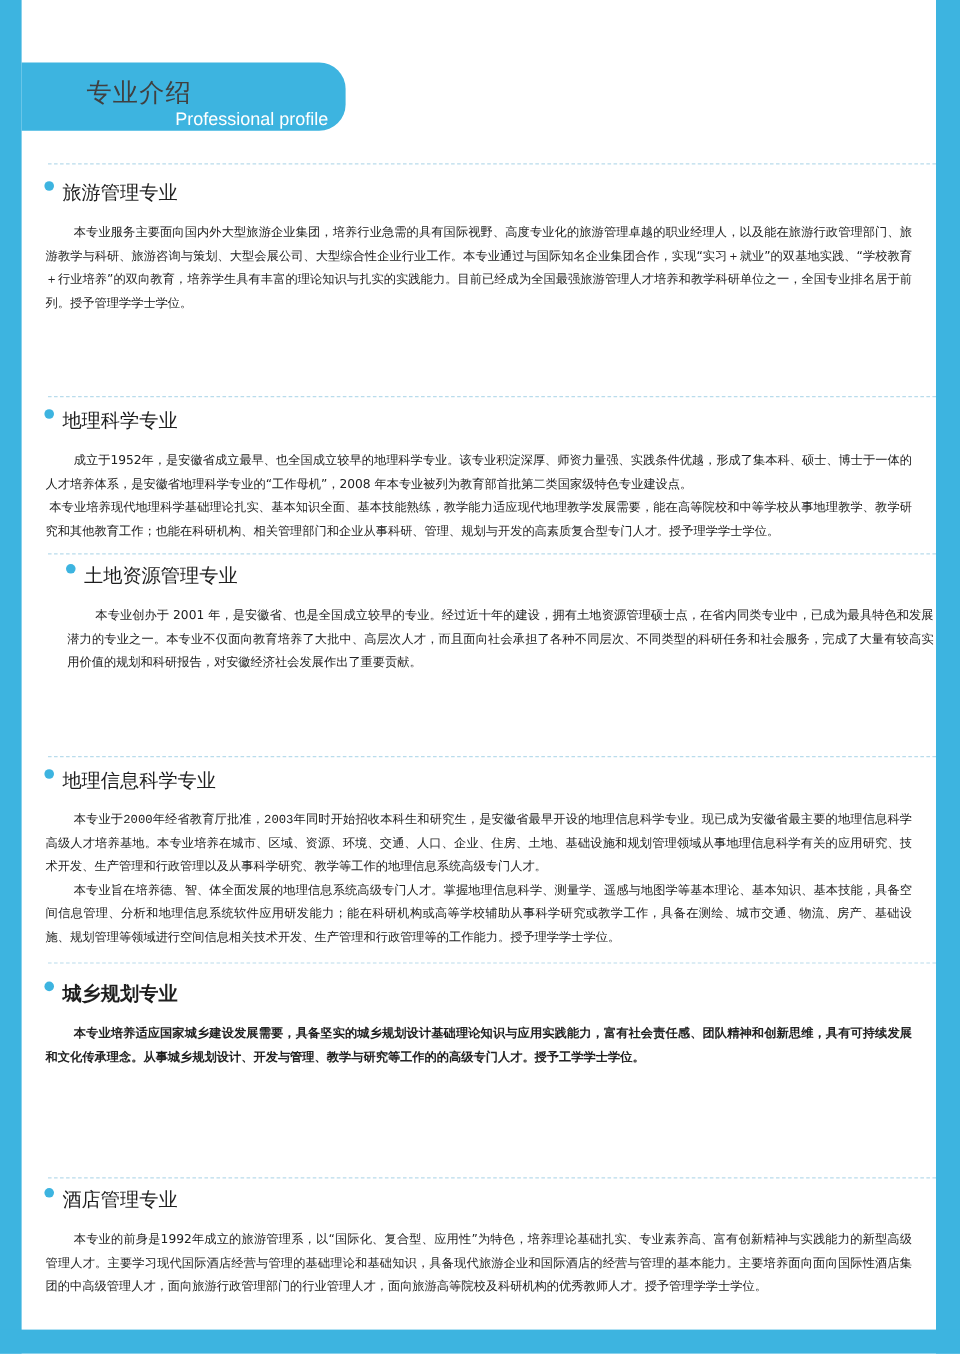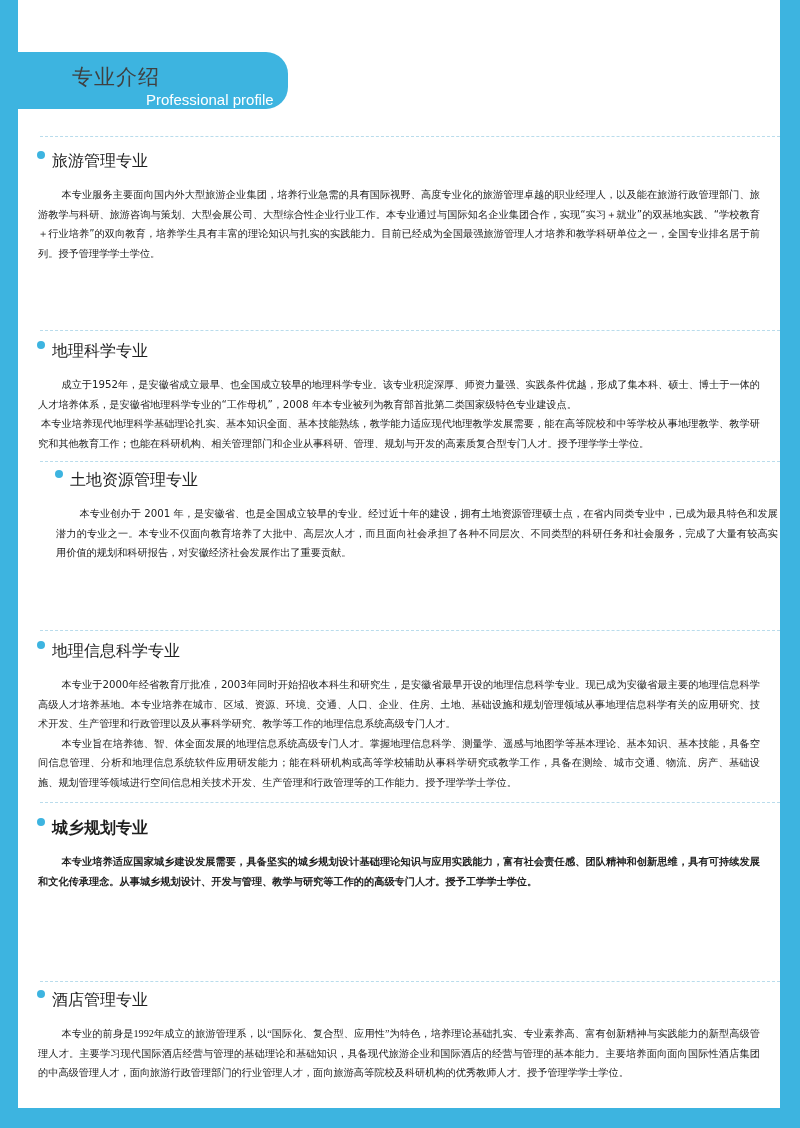--- a/index.html
+++ b/index.html
@@ -66,21 +66,21 @@
     <span class="bullet"></span>
     <span class="sec-title">土地资源管理专业</span>
   </div>
   <div class="body-block">
     <p class="para indent">本专业创办于 2001 年，是安徽省、也是全国成立较早的专业。经过近十年的建设，拥有土地资源管理硕士点，在省内同类专业中，已成为最具特色和发展潜力的专业之一。本专业不仅面向教育培养了大批中、高层次人才，而且面向社会承担了各种不同层次、不同类型的科研任务和社会服务，完成了大量有较高实用价值的规划和科研报告，对安徽经济社会发展作出了重要贡献。</p>
   </div>
 </div>
 
 <div class="divider" style="top:630px;"></div>
 
-<div class="section" style="top:641px;">
+<div class="section" style="top:641px;font-family:Liberation Mono, monospace;">
   <div class="sec-head">
     <span class="bullet"></span>
     <span class="sec-title">地理信息科学专业</span>
   </div>
   <div class="body-block">
     <p class="para indent">本专业于2000年经省教育厅批准，2003年同时开始招收本科生和研究生，是安徽省最早开设的地理信息科学专业。现已成为安徽省最主要的地理信息科学高级人才培养基地。本专业培养在城市、区域、资源、环境、交通、人口、企业、住房、土地、基础设施和规划管理领域从事地理信息科学有关的应用研究、技术开发、生产管理和行政管理以及从事科学研究、教学等工作的地理信息系统高级专门人才。</p>
     <p class="para indent">本专业旨在培养德、智、体全面发展的地理信息系统高级专门人才。掌握地理信息科学、测量学、遥感与地图学等基本理论、基本知识、基本技能，具备空间信息管理、分析和地理信息系统软件应用研发能力；能在科研机构或高等学校辅助从事科学研究或教学工作，具备在测绘、城市交通、物流、房产、基础设施、规划管理等领域进行空间信息相关技术开发、生产管理和行政管理等的工作能力。授予理学学士学位。</p>
   </div>
 </div>
 
@@ -91,21 +91,21 @@
     <span class="bullet"></span>
     <span class="sec-title">城乡规划专业</span>
   </div>
   <div class="body-block">
     <p class="para indent">本专业培养适应国家城乡建设发展需要，具备坚实的城乡规划设计基础理论知识与应用实践能力，富有社会责任感、团队精神和创新思维，具有可持续发展和文化传承理念。从事城乡规划设计、开发与管理、教学与研究等工作的的高级专门人才。授予工学学士学位。</p>
   </div>
 </div>
 
 <div class="divider" style="top:981px;"></div>
 
-<div class="section" style="top:990px;font-family:Liberation Serif, serif;">
+<div class="section" style="top:990px;">
   <div class="sec-head">
     <span class="bullet"></span>
     <span class="sec-title">酒店管理专业</span>
   </div>
   <div class="body-block">
     <p class="para indent">本专业的前身是1992年成立的旅游管理系，以“国际化、复合型、应用性”为特色，培养理论基础扎实、专业素养高、富有创新精神与实践能力的新型高级管理人才。主要学习现代国际酒店经营与管理的基础理论和基础知识，具备现代旅游企业和国际酒店的经营与管理的基本能力。主要培养面向面向国际性酒店集团的中高级管理人才，面向旅游行政管理部门的行业管理人才，面向旅游高等院校及科研机构的优秀教师人才。授予管理学学士学位。</p>
   </div>
 </div>
 
 </body></html>

